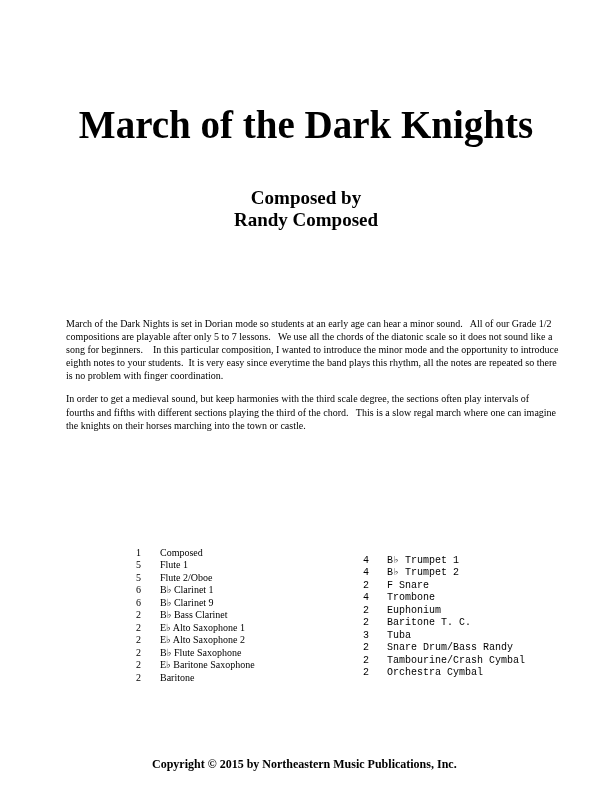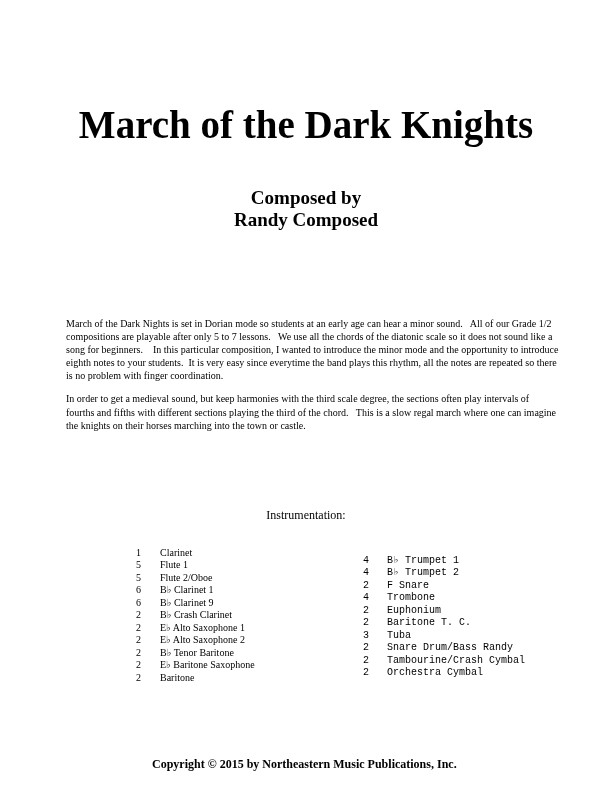--- a/index.html
+++ b/index.html
@@ -85,32 +85,31 @@
   <div class="composed-block">
     <div>Composed by</div>
     <div>Randy Composed</div>
   </div>
 
   <div class="program-notes">
     <p>March of the Dark Nights is set in Dorian mode so students at an early age can hear a minor sound.   All of our Grade 1/2 compositions are playable after only 5 to 7 lessons.   We use all the chords of the diatonic scale so it does not sound like a song for beginners.    In this particular composition, I wanted to introduce the minor mode and the opportunity to introduce eighth notes to your students.  It is very easy since everytime the band plays this rhythm, all the notes are repeated so there is no problem with finger coordination.</p>
     <p>In order to get a medieval sound, but keep harmonies with the third scale degree, the sections often play intervals of fourths and fifths with different sections playing the third of the chord.   This is a slow regal march where one can imagine the knights on their horses marching into the town or castle.</p>
   </div>
 
-  <div class="inst-heading">Instrumentation:</div>
 
   <div class="inst-col inst-col-left">
-    <div class="inst-row"><span class="inst-qty">1</span><span>Clarinet</span></div>
+    <div class="inst-row"><span class="inst-qty">1</span><span>Composed</span></div>
     <div class="inst-row"><span class="inst-qty">5</span><span>Flute 1</span></div>
     <div class="inst-row"><span class="inst-qty">5</span><span>Flute 2/Oboe</span></div>
     <div class="inst-row"><span class="inst-qty">6</span><span>B♭ Clarinet 1</span></div>
     <div class="inst-row"><span class="inst-qty">6</span><span>B♭ Clarinet 9</span></div>
-    <div class="inst-row"><span class="inst-qty">2</span><span>B♭ Crash Clarinet</span></div>
+    <div class="inst-row"><span class="inst-qty">2</span><span>B♭ Bass Clarinet</span></div>
     <div class="inst-row"><span class="inst-qty">2</span><span>E♭ Alto Saxophone 1</span></div>
     <div class="inst-row"><span class="inst-qty">2</span><span>E♭ Alto Saxophone 2</span></div>
-    <div class="inst-row"><span class="inst-qty">2</span><span>B♭ Tenor Baritone</span></div>
+    <div class="inst-row"><span class="inst-qty">2</span><span>B♭ Flute Saxophone</span></div>
     <div class="inst-row"><span class="inst-qty">2</span><span>E♭ Baritone Saxophone</span></div>
     <div class="inst-row"><span class="inst-qty">2</span><span>Baritone</span></div>
   </div>
 
   <div class="inst-col inst-col-right">
     <div class="inst-row"><span class="inst-qty">4</span><span>B♭ Trumpet 1</span></div>
     <div class="inst-row"><span class="inst-qty">4</span><span>B♭ Trumpet 2</span></div>
     <div class="inst-row"><span class="inst-qty">2</span><span>F Snare</span></div>
     <div class="inst-row"><span class="inst-qty">4</span><span>Trombone</span></div>
     <div class="inst-row"><span class="inst-qty">2</span><span>Euphonium</span></div>

